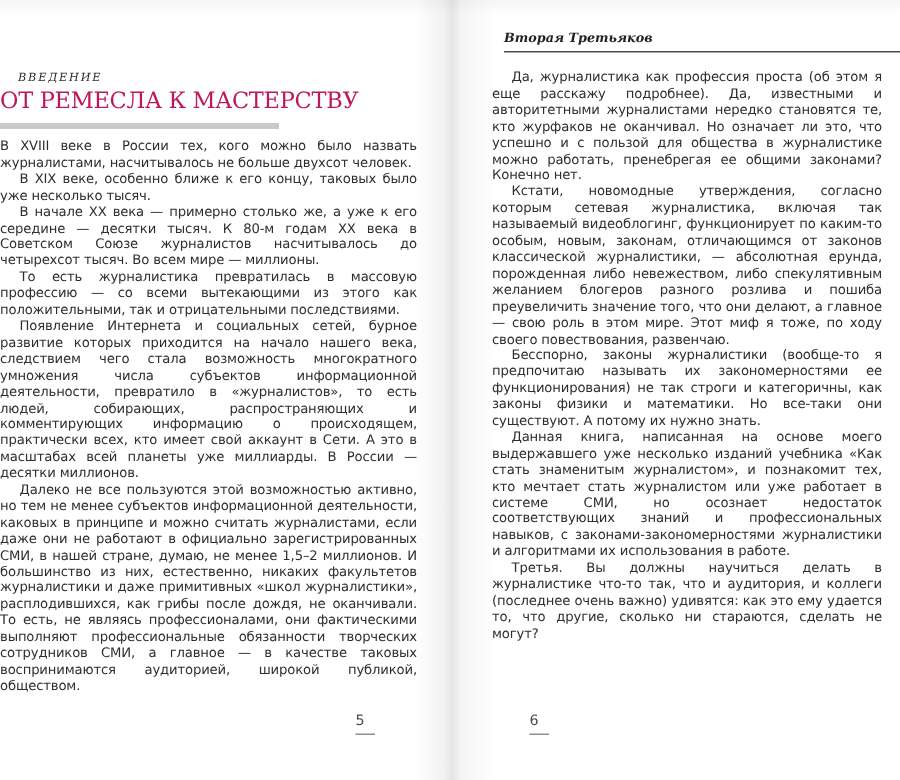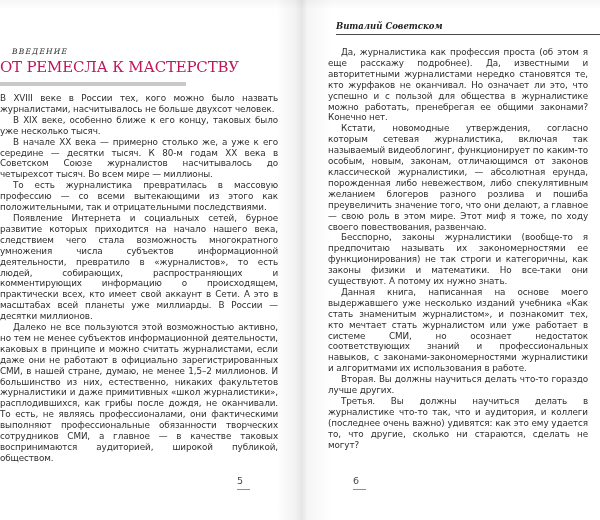--- a/index.html
+++ b/index.html
@@ -72,26 +72,25 @@
         <p>То есть журналистика превратилась в массовую профессию — со всеми вытекающими из этого как положительными, так и отрицательными последствиями.</p>
         <p>Появление Интернета и социальных сетей, бурное развитие которых приходится на начало нашего века, следствием чего стала возможность многократного умножения числа субъектов информационной деятельности, превратило в «журналистов», то есть людей, собирающих, распространяющих и комментирующих информацию о происходящем, практически всех, кто имеет свой аккаунт в Сети. А это в масштабах всей планеты уже миллиарды. В России — десятки миллионов.</p>
         <p>Далеко не все пользуются этой возможностью активно, но тем не менее субъектов информационной деятельности, каковых в принципе и можно считать журналистами, если даже они не работают в официально зарегистрированных СМИ, в нашей стране, думаю, не менее 1,5–2 миллионов. И большинство из них, естественно, никаких факультетов журналистики и даже примитивных «школ журналистики», расплодившихся, как грибы после дождя, не оканчивали. То есть, не являясь профессионалами, они фактическими выполняют профессиональные обязанности творческих сотрудников СМИ, а главное — в качестве таковых воспринимаются аудиторией, широкой публикой, обществом.</p>
       </div>
     <div class="page-number">5</div>
   </div>
 
   <div class="gutter"></div>
 
   <div class="page page-right">
-    <div class="running-head">Виталий Советском</div>
+    <div class="running-head">Вторая Третьяков</div>
     <div class="head-rule"></div>
     <div class="body-text">
         <p>Да, журналистика как профессия проста (об этом я еще расскажу подробнее). Да, известными и авторитетными журналистами нередко становятся те, кто журфаков не оканчивал. Но означает ли это, что успешно и с пользой для общества в журналистике можно работать, пренебрегая ее общими законами? Конечно нет.</p>
         <p>Кстати, новомодные утверждения, согласно которым сетевая журналистика, включая так называемый видеоблогинг, функционирует по каким-то особым, новым, законам, отличающимся от законов классической журналистики, — абсолютная ерунда, порожденная либо невежеством, либо спекулятивным желанием блогеров разного розлива и пошиба преувеличить значение того, что они делают, а главное — свою роль в этом мире. Этот миф я тоже, по ходу своего повествования, развенчаю.</p>
         <p>Бесспорно, законы журналистики (вообще-то я предпочитаю называть их закономерностями ее функционирования) не так строги и категоричны, как законы физики и математики. Но все-таки они существуют. А потому их нужно знать.</p>
         <p>Данная книга, написанная на основе моего выдержавшего уже несколько изданий учебника «Как стать знаменитым журналистом», и познакомит тех, кто мечтает стать журналистом или уже работает в системе СМИ, но осознает недостаток соответствующих знаний и профессиональных навыков, с законами-закономерностями журналистики и алгоритмами их использования в работе.</p>
-        <p>Вторая. Вы должны научиться делать что-то гораздо лучше других.</p>
         <p>Третья. Вы должны научиться делать в журналистике что-то так, что и аудитория, и коллеги (последнее очень важно) удивятся: как это ему удается то, что другие, сколько ни стараются, сделать не могут?</p>
       </div>
     <div class="page-number">6</div>
   </div>
 
 </div>
 
 </body></html>

